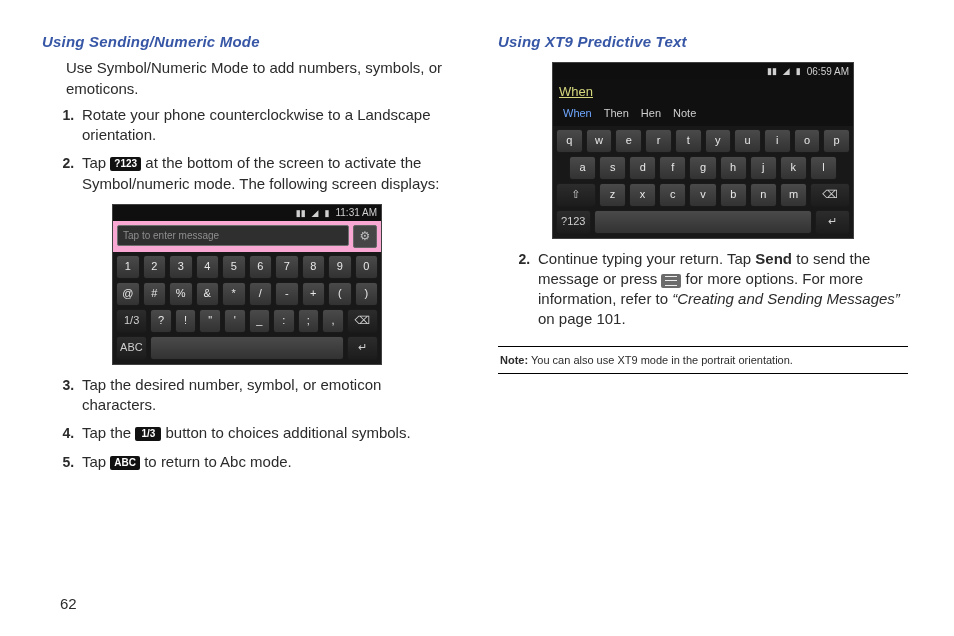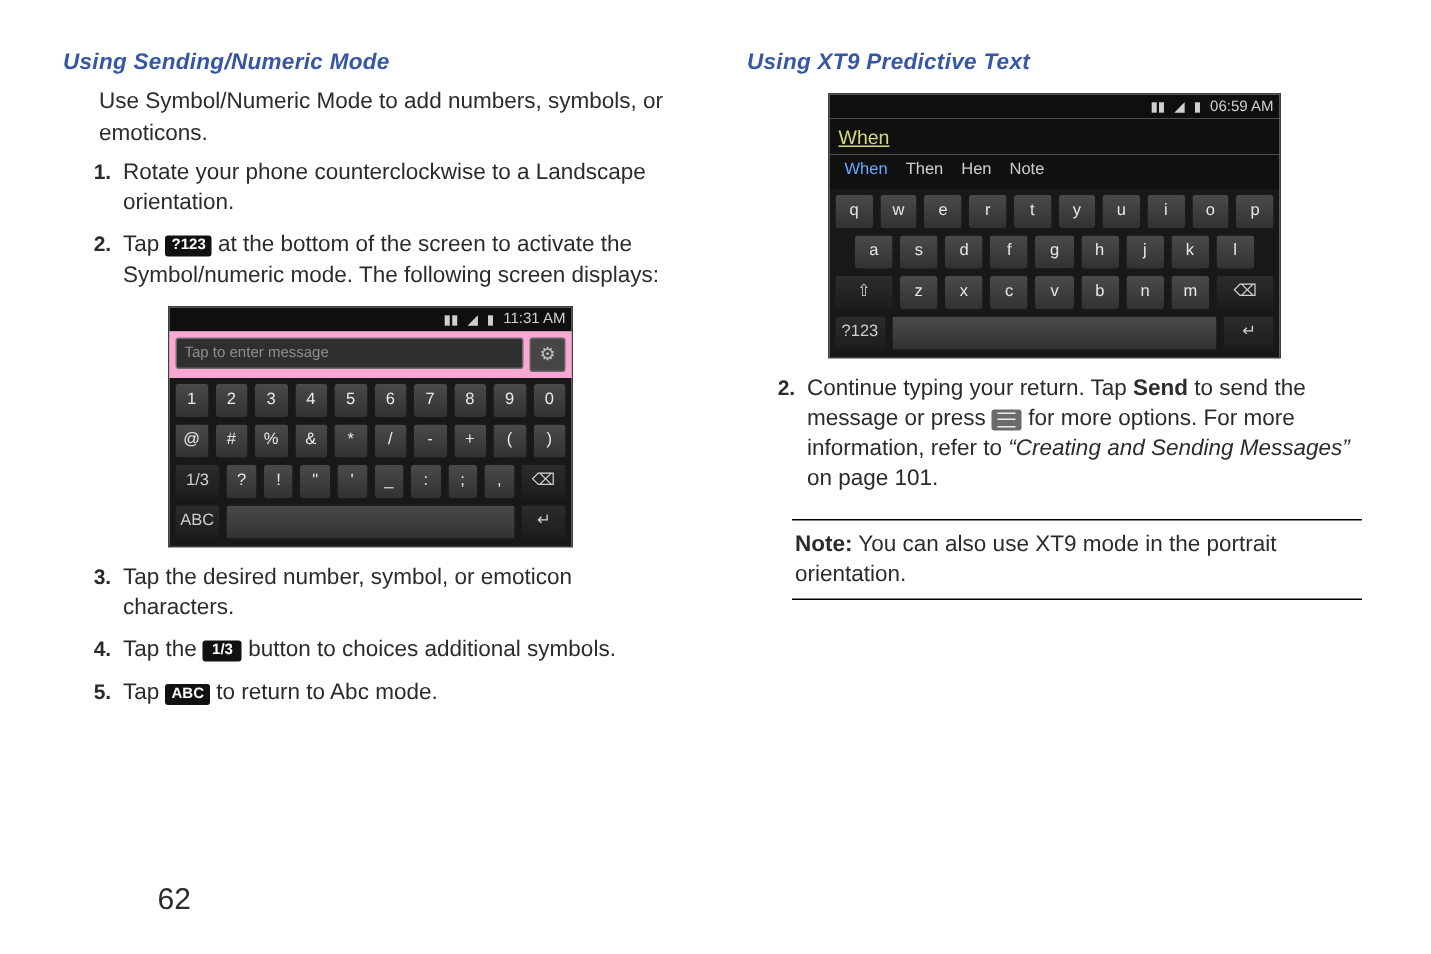--- a/index.html
+++ b/index.html
@@ -197,33 +197,31 @@
     border-top: 1.5px solid #eee;
   }
 
   .noteblock {
     border-top: 1px solid #000;
     border-bottom: 1px solid #000;
     padding: 6px 2px;
     margin-top: 16px;
     font-family: "Arial Narrow", Arial, sans-serif;
     font-stretch: condensed;
-    font-size: 15px;
+    font-size: 11px;
     color: #2b2b2b;
-    margin-left: 30px;
   }
   .pagenum {
     position: absolute;
     left: 60px;
     bottom: 22px;
     font-family: "Arial Narrow", Arial, sans-serif;
     font-stretch: condensed;
-    font-size: 20px;
+    font-size: 15px;
     color: #2b2b2b;
-    margin-left: 45px;
   }
 
   .shot1 { width: 268px; }
   .shot2 { width: 300px; }
 </style>
 </head>
 <body>
 
 <div class="page">
 

